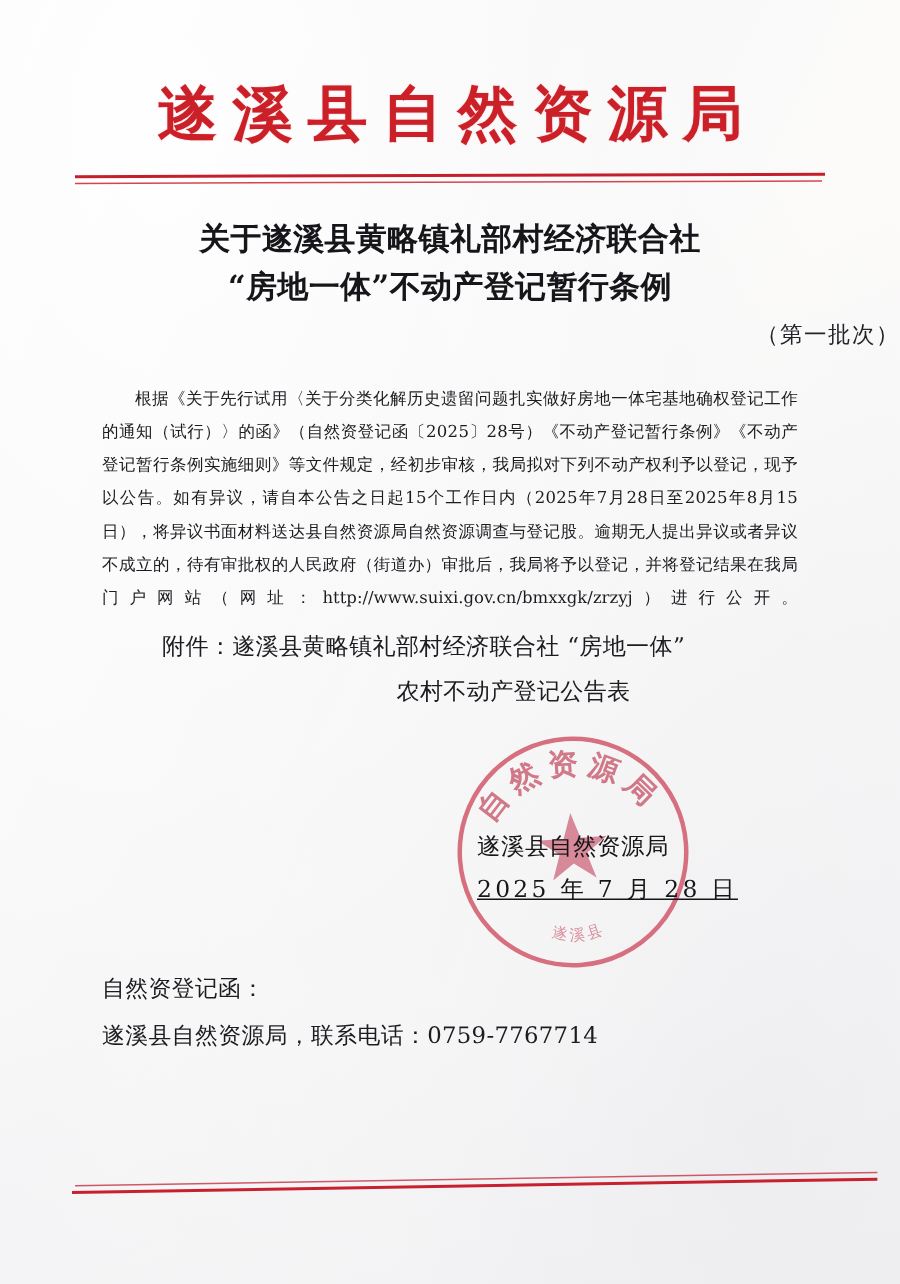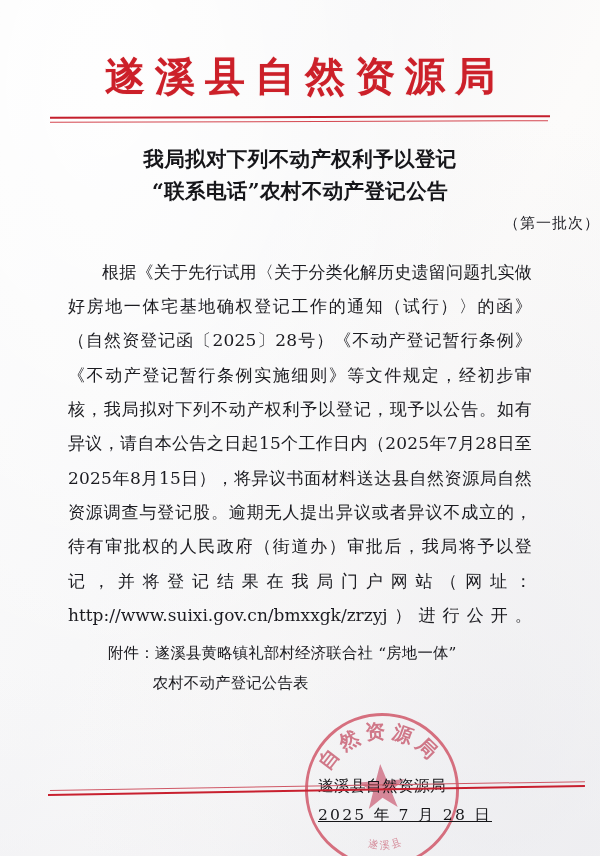--- a/index.html
+++ b/index.html
@@ -90,42 +90,42 @@
     text-align: right;
     color: #24242a;
     font-size: 15px;
     letter-spacing: 1px;
   }
 
   
   .body-text {
     margin: 22px 68px 0 68px;
     color: #1b1b20;
-    font-size: 17px;
+    font-size: 11px;
     line-height: 2.02;
     text-align: justify;
     text-align-last: justify;
     text-indent: 2em;
     letter-spacing: 0.2px;
   }
   .body-text .url {
     font-family: "DejaVu Serif", "Liberation Serif", serif;
     letter-spacing: 0;
   }
 
   
   .attachment {
     margin: 6px 68px 0 68px;
     color: #1b1b20;
     font-size: 15.4px;
     line-height: 1.95;
     letter-spacing: 0.2px;
   }
   .attachment .att-line1 { text-indent: 2.6em; }
-  .attachment .att-line2 { padding-left: 5.5em; }
+  .attachment .att-line2 { padding-left: 5.5em; text-align: center; }
 
   
   .sign-block {
     position: relative;
     margin-top: 14px;
     height: 128px;
   }
   .sign-lines {
     position: absolute;
     right: 108px;
@@ -239,22 +239,22 @@
   <div class="letterhead">
     <div class="letterhead-title">遂溪县自然资源局</div>
   </div>
 
   <div class="rule-top">
     <div class="l1"></div>
     <div class="l2"></div>
   </div>
 
   <div class="doc-title">
-    <div>我局拟对下列不动产权利予以登记</div>
-    <div>“联系电话”农村不动产登记公告</div>
+    <div>关于遂溪县黄略镇礼部村经济联合社</div>
+    <div>“房地一体”不动产登记暂行条例</div>
   </div>
   <div class="doc-subtitle">（第一批次）</div>
 
   <div class="body-text">
     <span>根据《关于先行试用〈关于分类化解历史遗留问题扎实做好房地一体宅基地确权登记工作的通知（试行）〉的函》（自然资登记函〔2025〕28号）《不动产登记暂行条例》《不动产登记暂行条例实施细则》等文件规定，经初步审核，我局拟对下列不动产权利予以登记，现予以公告。如有异议，请自本公告之日起15个工作日内（2025年7月28日至2025年8月15日），将异议书面材料送达县自然资源局自然资源调查与登记股。逾期无人提出异议或者异议不成立的，待有审批权的人民政府（街道办）审批后，我局将予以登记，并将登记结果在我局门户网站（网址：</span><span class="url">http://www.suixi.gov.cn/bmxxgk/zrzyj</span><span>）进行公开。</span>
   </div>
 
   <div class="attachment">
     <div class="att-line1">附件：遂溪县黄略镇礼部村经济联合社 “房地一体”</div>
     <div class="att-line2">农村不动产登记公告表</div>

